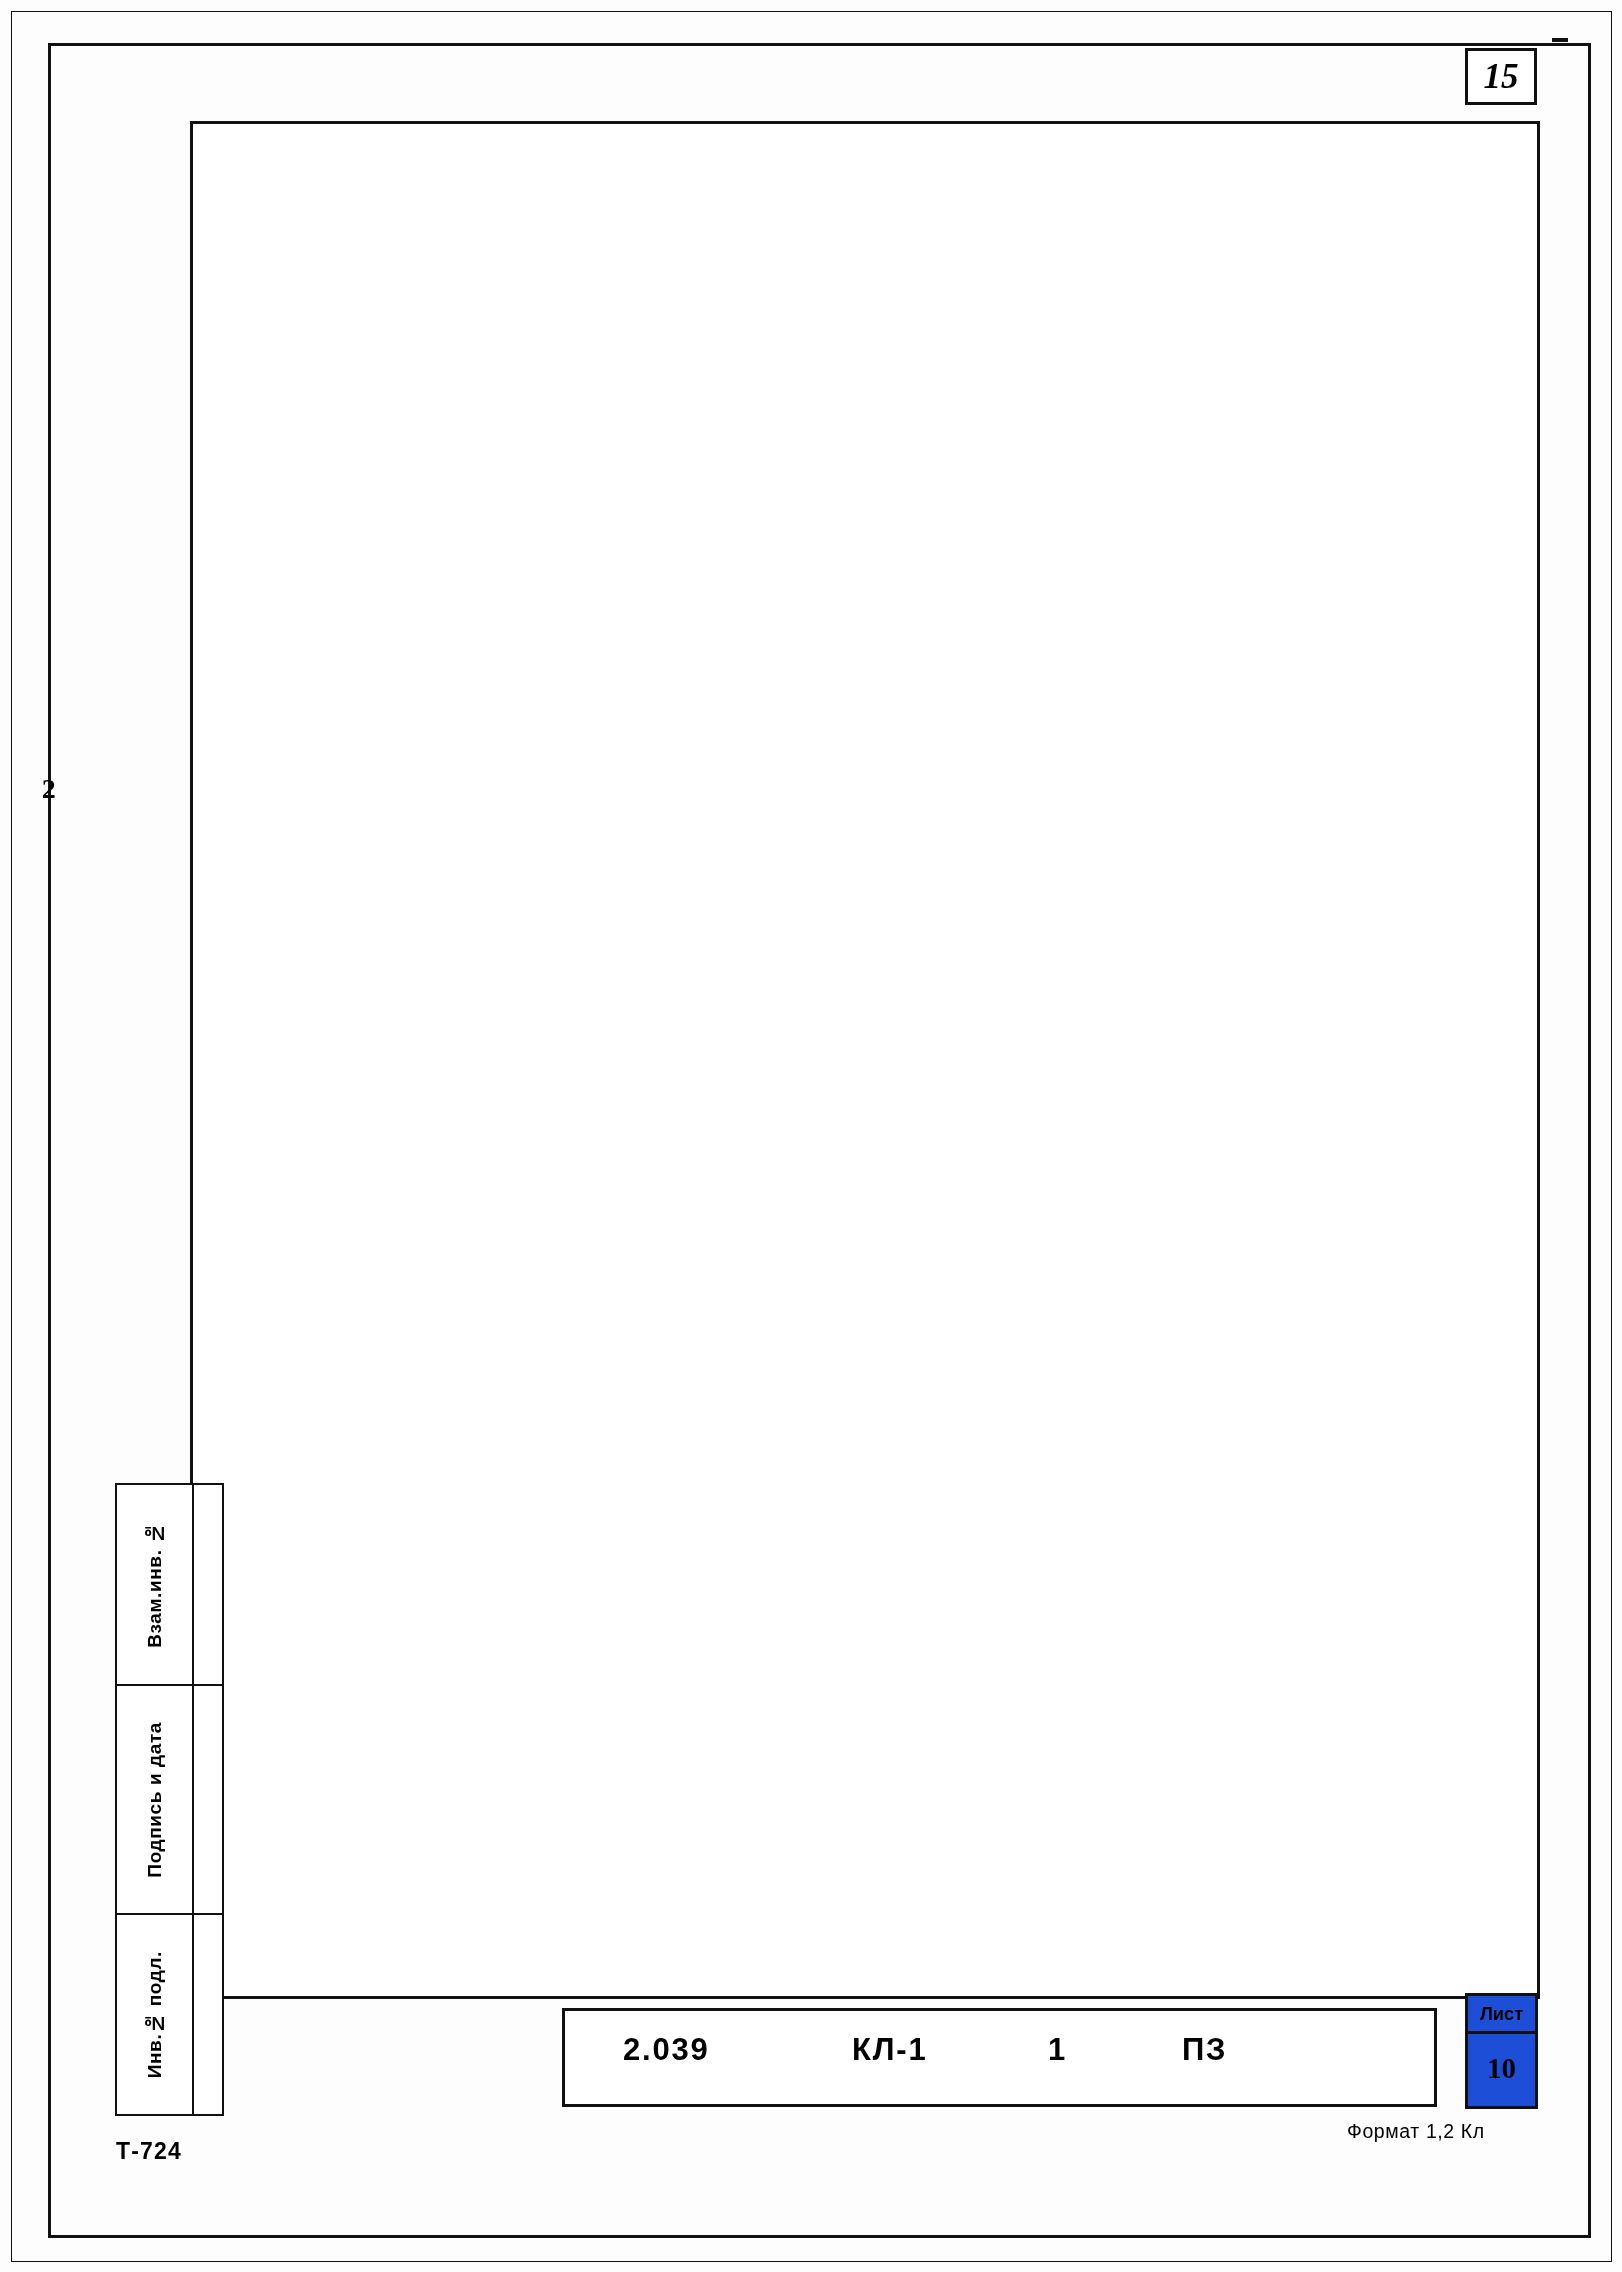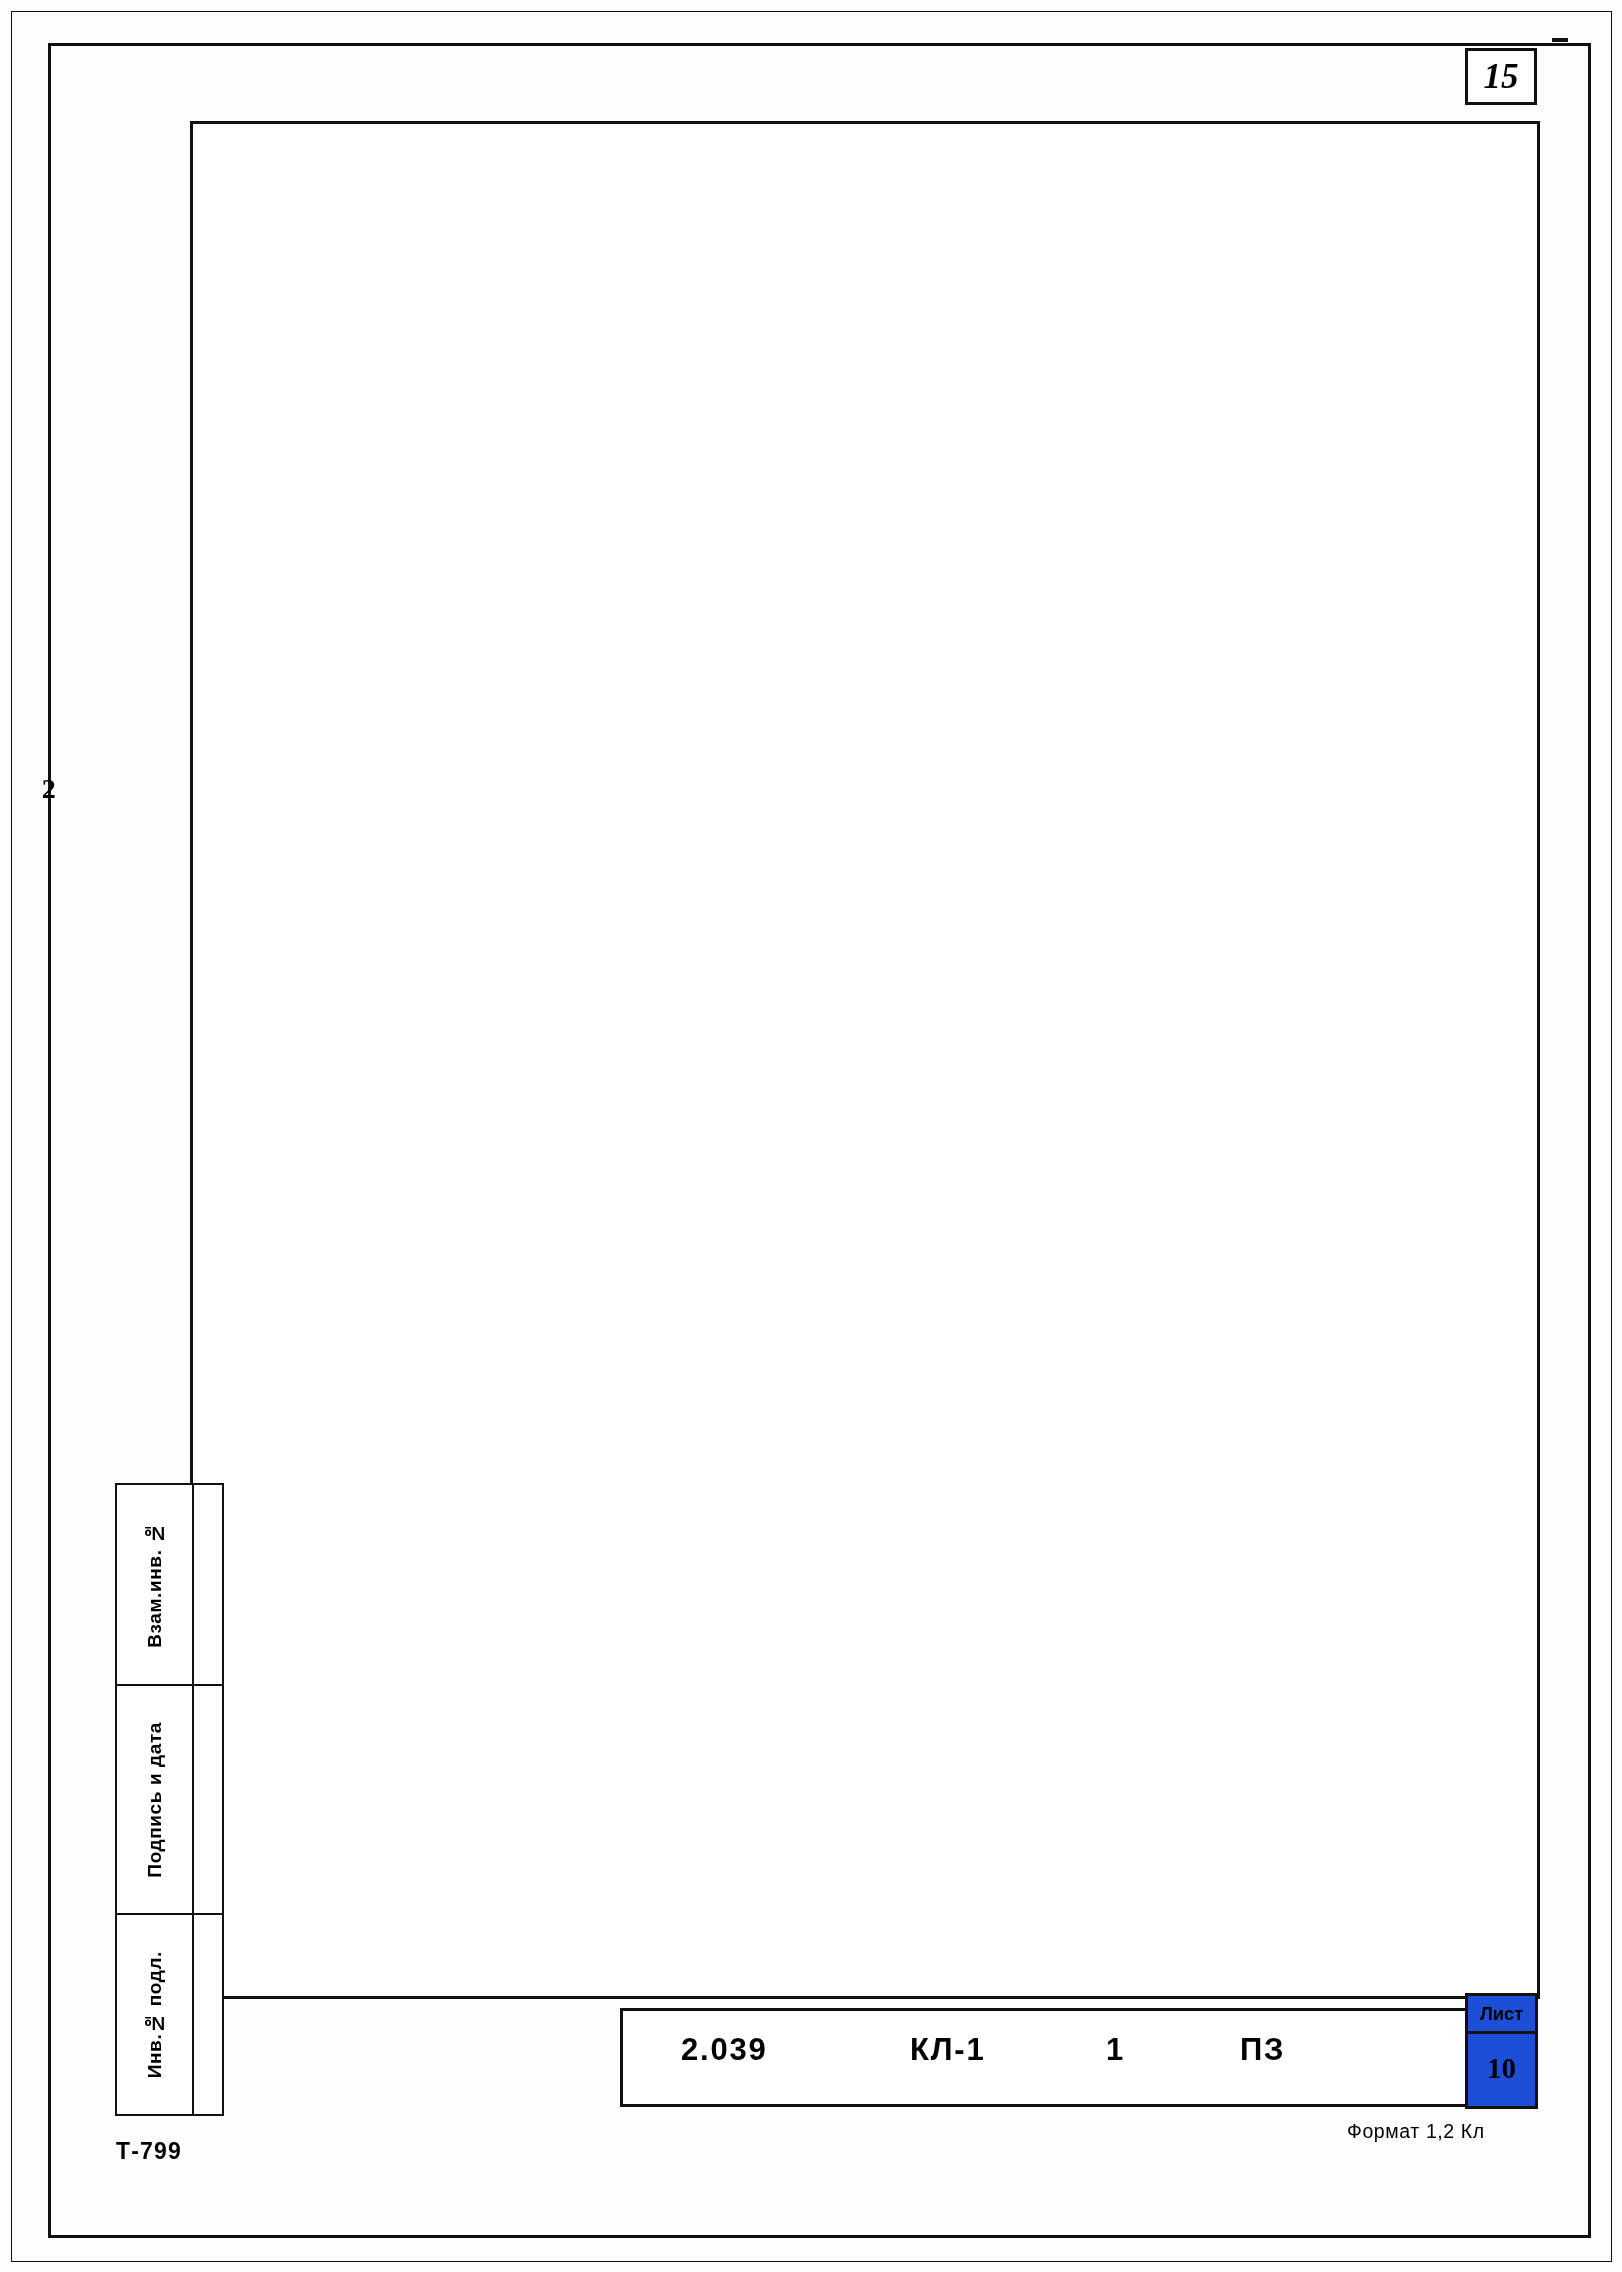--- a/index.html
+++ b/index.html
@@ -113,21 +113,21 @@
   .gap-s{height:8.6px;}
   .gap-l{height:53px;}
   .gap-xl{height:73px;}
 
   
   svg.draw{position:absolute;display:block;}
   .hand{font-family:"Liberation Sans", sans-serif;font-weight:bold;}
 
   
   .titleblock{
-    position:absolute;left:620px;top:2008px;width:869px;height:93px;
+    position:absolute;left:562px;top:2008px;width:869px;height:93px;
     border:3.1px solid #111;background:#fff;z-index:25;text-align:right;
   }
   .tb-text{
     position:absolute;left:0;top:21px;width:813px;
     font-size:31px;font-weight:bold;letter-spacing:1.8px;
     font-family:"Liberation Sans", sans-serif;
   }
   .tb-code{position:absolute;left:58px;}
   .tb-mark{position:absolute;left:287px;}
   .tb-one{position:absolute;left:483px;}
@@ -423,16 +423,16 @@
       <span class="tb-pz">ПЗ</span>
     </div>
   </div>
 
   <div class="listbox">
     <div class="lb1">Лист</div>
     <div class="lb2">10</div>
   </div>
 
   <div class="format">Формат 1,2 Кл</div>
-  <div class="tcode">Т-799</div>
+  <div class="tcode">Т-724</div>
 
 </div>
 
 
 </body></html>

